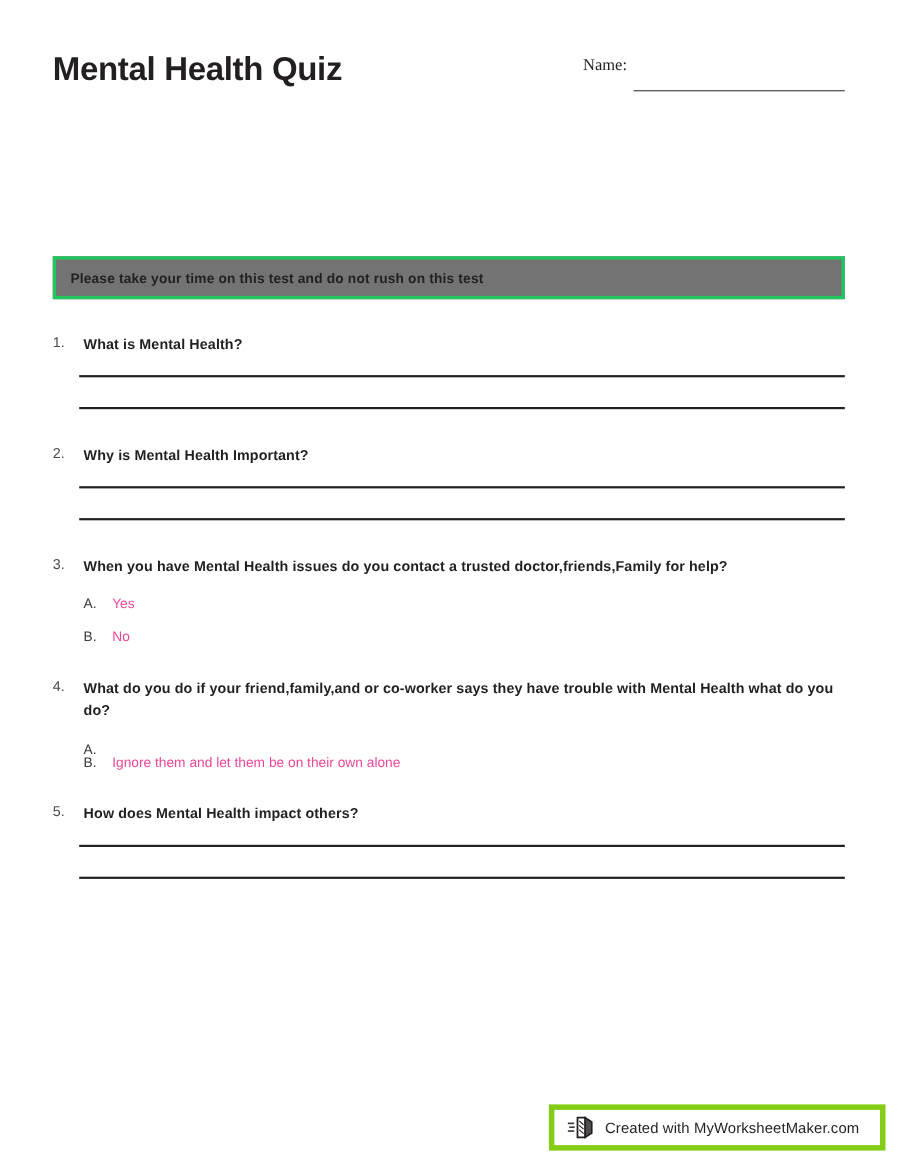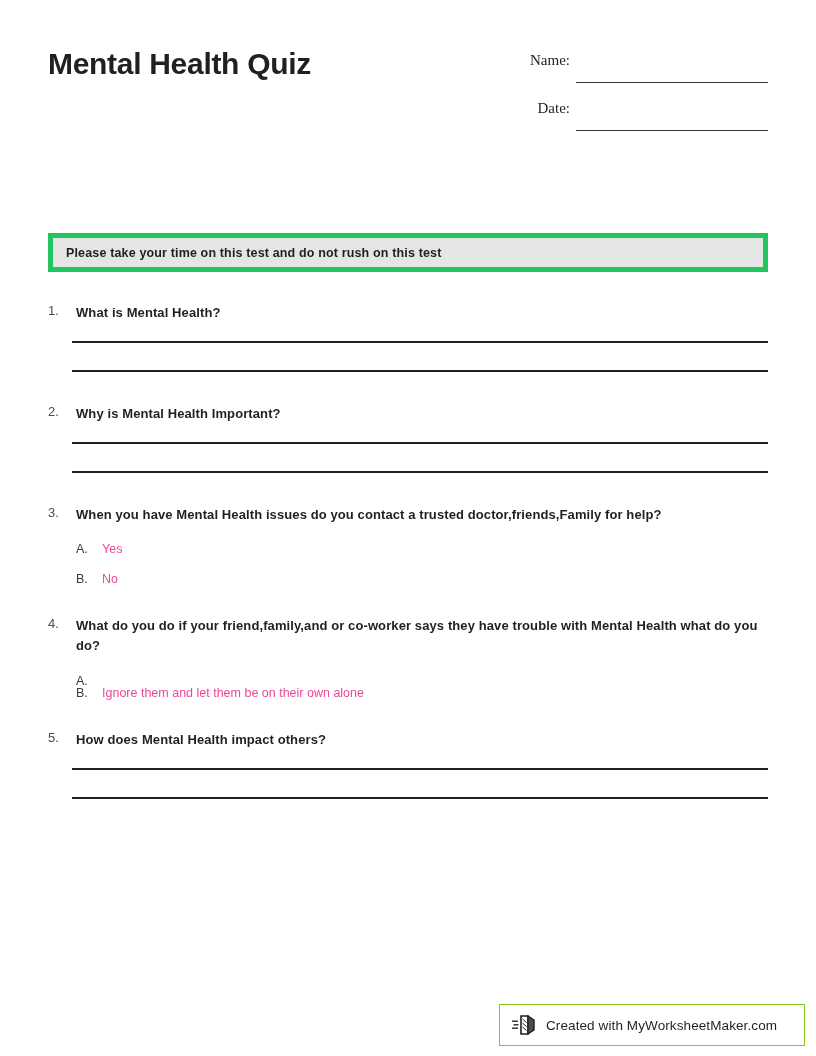--- a/index.html
+++ b/index.html
@@ -71,23 +71,23 @@
     border-bottom: 1.4px solid #3a3a3a;
   }
 
   
   .instruction-box {
     position: absolute;
     left: 48px;
     top: 233px;
     width: 720px;
     height: 39px;
-    border: 5px solid #22c55e;
+    border: 3px solid #22c55e;
     box-sizing: border-box;
-    background: #e5e5e5;
+    background: #737373;
   }
   .instruction-text {
     position: absolute;
     left: 13px;
     top: 50%;
     transform: translateY(-50%);
     font-size: 12.5px;
     font-weight: bold;
     letter-spacing: 0.15px;
     color: #231f20;
@@ -170,21 +170,21 @@
   .q-gap-open { height: 32px; }
   .q-gap-choice { height: 28px; }
 
   
   .footer-badge {
     position: absolute;
     left: 499px;
     top: 1004px;
     width: 306px;
     height: 42px;
-    border: 1px solid #84cc16;
+    border: 5px solid #84cc16;
     box-sizing: border-box;
     background: #ffffff;
   }
   .badge-inner {
     position: absolute;
     left: 0; top: 0; right: 0; bottom: 0;
     display: flex;
     align-items: center;
     padding-left: 12px;
   }
@@ -205,24 +205,20 @@
 <body>
 
 <div class="page">
 
   <div class="header">
     <div class="worksheet-title">Mental Health Quiz</div>
 
     <div class="fields">
       <div class="field-row">
         <span class="field-label">Name:</span>
-        <span class="field-line"></span>
-      </div>
-      <div class="field-row">
-        <span class="field-label">Date:</span>
         <span class="field-line"></span>
       </div>
     </div>
   </div>
 
   <div class="instruction-box">
     <div class="instruction-text">Please take your time on this test and do not rush on this test</div>
   </div>
 
   <div class="questions">

